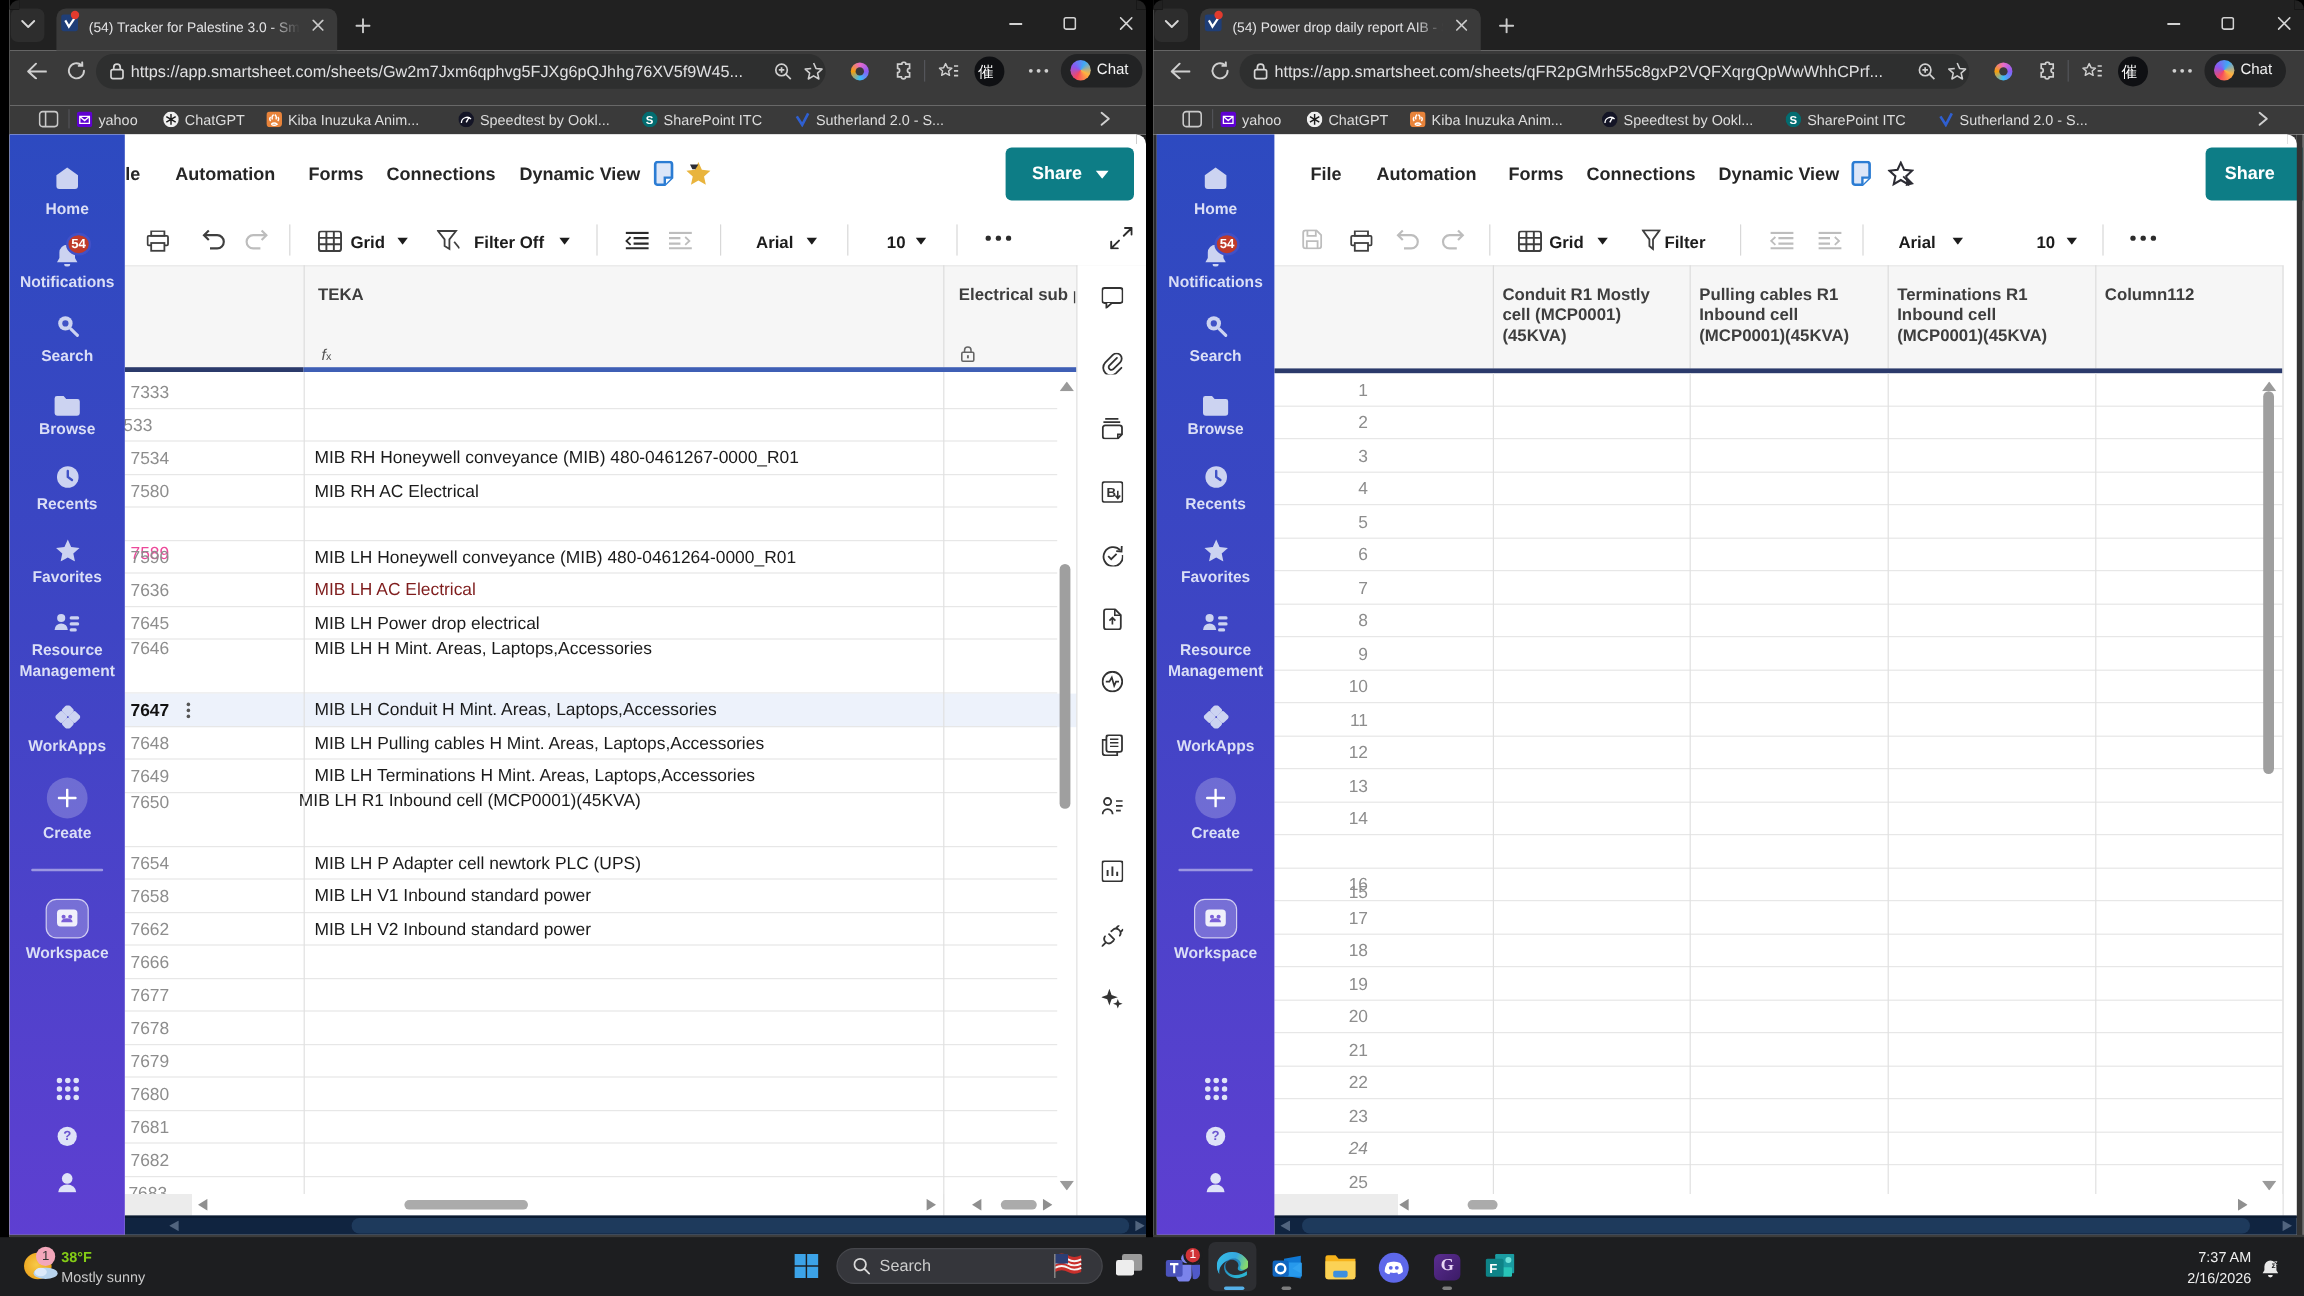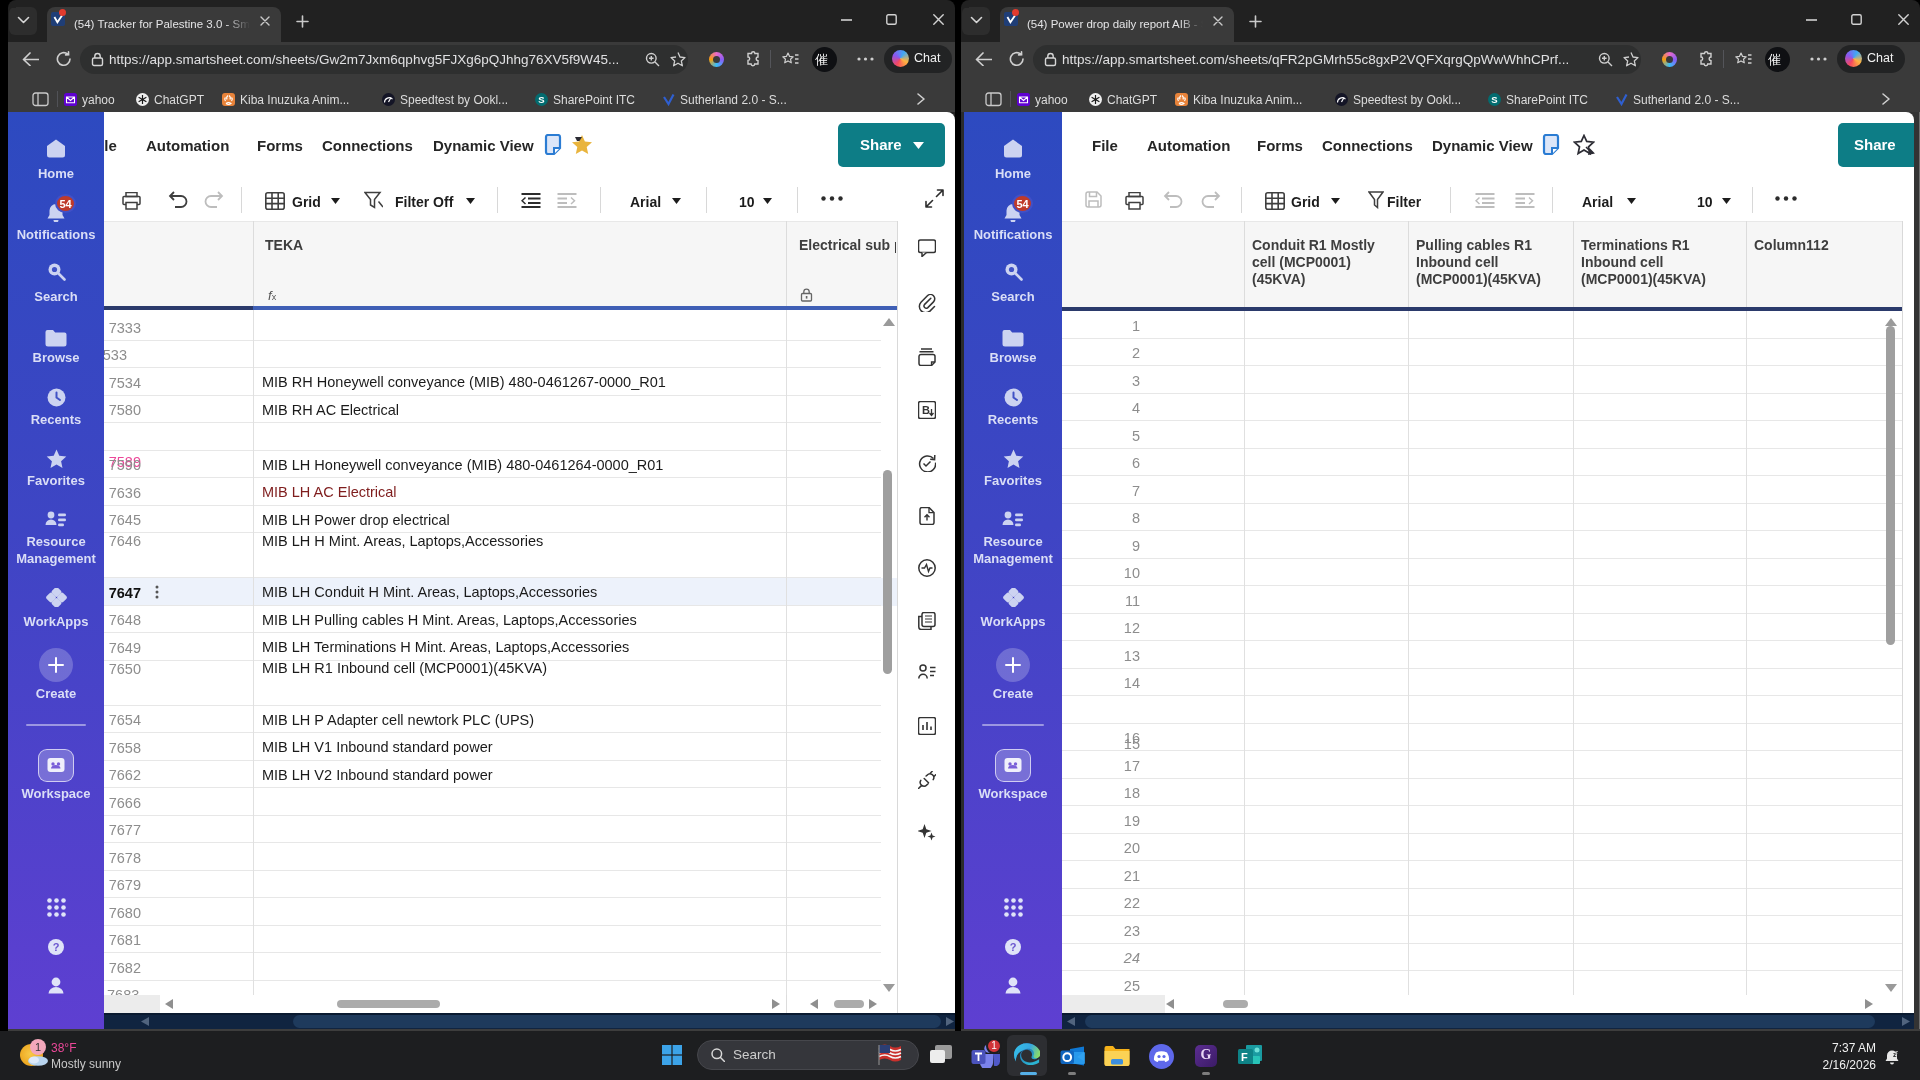--- a/index.html
+++ b/index.html
@@ -232,21 +232,21 @@
     </svg>
     <div class="t" style="left:254px;top:584.3px;font-size:14.5px;color:#1b1b1b;">MIB LH Conduit H Mint. Areas, Laptops,Accessories</div>
     <div class="" style="left:96px;top:632.0px;width:777px;height:1px;background:#e7e7e7;"></div>
     <div class="t" style="left:133px;top:612.0px;font-size:14.5px;color:#8d8d8d;transform:translateX(-100%);">7648</div>
     <div class="t" style="left:254px;top:611.8px;font-size:14.5px;color:#1b1b1b;">MIB LH Pulling cables H Mint. Areas, Laptops,Accessories</div>
     <div class="" style="left:96px;top:659.5px;width:777px;height:1px;background:#e7e7e7;"></div>
     <div class="t" style="left:133px;top:639.5px;font-size:14.5px;color:#8d8d8d;transform:translateX(-100%);">7649</div>
     <div class="t" style="left:254px;top:639.3px;font-size:14.5px;color:#1b1b1b;">MIB LH Terminations H Mint. Areas, Laptops,Accessories</div>
     <div class="" style="left:96px;top:704.5px;width:777px;height:1px;background:#e7e7e7;"></div>
     <div class="t" style="left:133px;top:660.5px;font-size:14.5px;color:#8d8d8d;transform:translateX(-100%);">7650</div>
-    <div class="t" style="left:254px;top:660.3px;font-size:14.5px;color:#1b1b1b;">MIB LH R1 Inbound cell (MCP0001)(45KVA)</div>
+    <div class="t" style="left:241px;top:660.3px;font-size:14.5px;color:#1b1b1b;">MIB LH R1 Inbound cell (MCP0001)(45KVA)</div>
     <div class="" style="left:96px;top:732.0px;width:777px;height:1px;background:#e7e7e7;"></div>
     <div class="t" style="left:133px;top:712.0px;font-size:14.5px;color:#8d8d8d;transform:translateX(-100%);">7654</div>
     <div class="t" style="left:254px;top:711.8px;font-size:14.5px;color:#1b1b1b;">MIB LH P Adapter cell newtork PLC (UPS)</div>
     <div class="" style="left:96px;top:759.5px;width:777px;height:1px;background:#e7e7e7;"></div>
     <div class="t" style="left:133px;top:739.5px;font-size:14.5px;color:#8d8d8d;transform:translateX(-100%);">7658</div>
     <div class="t" style="left:254px;top:739.3px;font-size:14.5px;color:#1b1b1b;">MIB LH V1 Inbound standard power</div>
     <div class="" style="left:96px;top:787.0px;width:777px;height:1px;background:#e7e7e7;"></div>
     <div class="t" style="left:133px;top:767.0px;font-size:14.5px;color:#8d8d8d;transform:translateX(-100%);">7662</div>
     <div class="t" style="left:254px;top:766.8px;font-size:14.5px;color:#1b1b1b;">MIB LH V2 Inbound standard power</div>
     <div class="" style="left:96px;top:814.5px;width:777px;height:1px;background:#e7e7e7;"></div>
@@ -802,21 +802,21 @@
 <div class="" style="left:8px;top:1029px;width:947px;height:2px;background:#3d3d3d;"></div>
 <div class="" style="left:961px;top:1029px;width:959px;height:2px;background:#3d3d3d;"></div>
 <div class="" style="left:0px;top:1031px;width:1920px;height:49px;background:#1d1e20;"></div>
 <div class="" style="left:20px;top:1044px;width:23px;height:22px;background:radial-gradient(circle at 45% 45%, #f7c948, #e8940a);border-radius:50%;"></div>
 <svg style="position:absolute;left:27px;top:1056px;" width="22" height="10" viewBox="0 0 22 10" fill="none">
     <ellipse cx="11" cy="5" rx="10" ry="4.8" fill="#b8d4ee"></ellipse>
     <ellipse cx="7" cy="4" rx="5" ry="3.6" fill="#ddeafa"></ellipse>
   </svg>
 <div class="" style="left:30px;top:1039px;width:16px;height:16px;background:#f3a7bb;border-radius:50%;"></div>
 <div class="tc" style="left:38px;top:1041px;font-size:11px;color:#333;transform:translateX(-50%);">1</div>
-<div class="t" style="left:51px;top:1041px;font-size:12px;font-weight:400;color:#ec4899;">38°F</div>
+<div class="t" style="left:51px;top:1041px;font-size:12px;font-weight:700;color:#84cc16;">38°F</div>
 <div class="t" style="left:51px;top:1057px;font-size:12px;color:#c9c9c9;">Mostly sunny</div>
 <svg style="position:absolute;left:662px;top:1045px;" width="20" height="20" viewBox="0 0 20 20" fill="none">
     <rect x="0" y="0" width="9.4" height="9.4" fill="#3ca3e8"></rect>
     <rect x="10.6" y="0" width="9.4" height="9.4" fill="#3ca3e8"></rect>
     <rect x="0" y="10.6" width="9.4" height="9.4" fill="#3ca3e8"></rect>
     <rect x="10.6" y="10.6" width="9.4" height="9.4" fill="#3ca3e8"></rect>
   </svg>
 <div class="" style="left:697px;top:1040px;width:222px;height:30px;background:#35363b;border:1px solid #46474c;border-radius:15px;"></div>
 <svg style="position:absolute;left:711px;top:1048px;" width="14" height="14" viewBox="0 0 14 14" fill="none">
     <circle cx="5.8" cy="5.8" r="4.8" stroke="#d8d8d8" stroke-width="1.5" fill="none"></circle>

